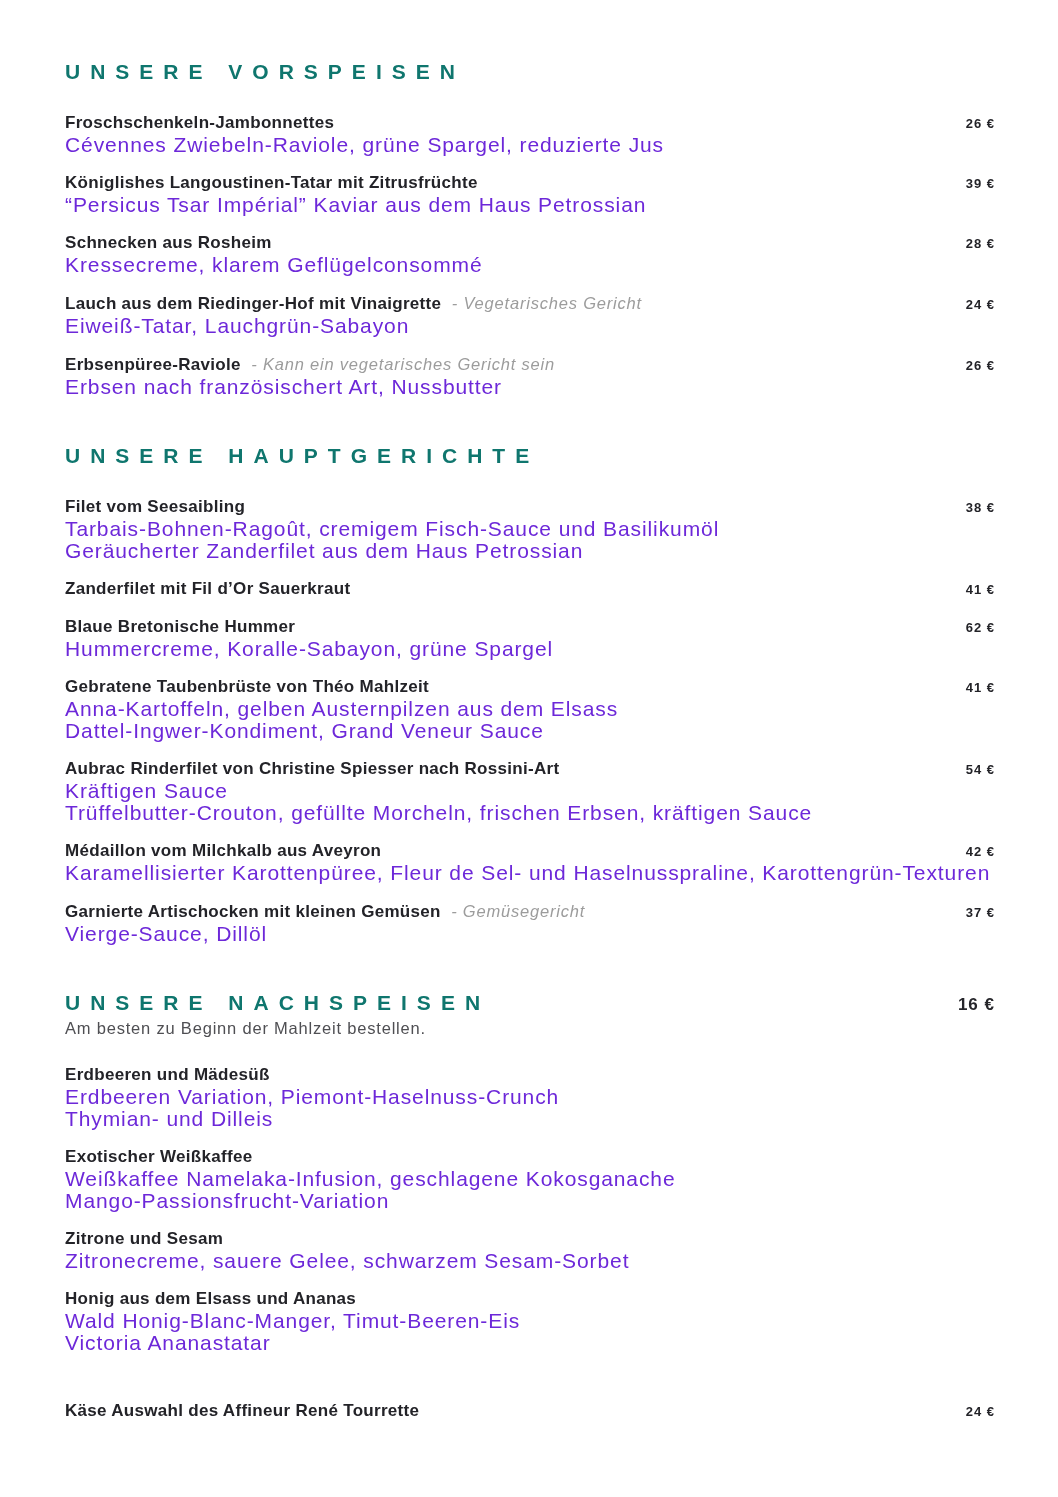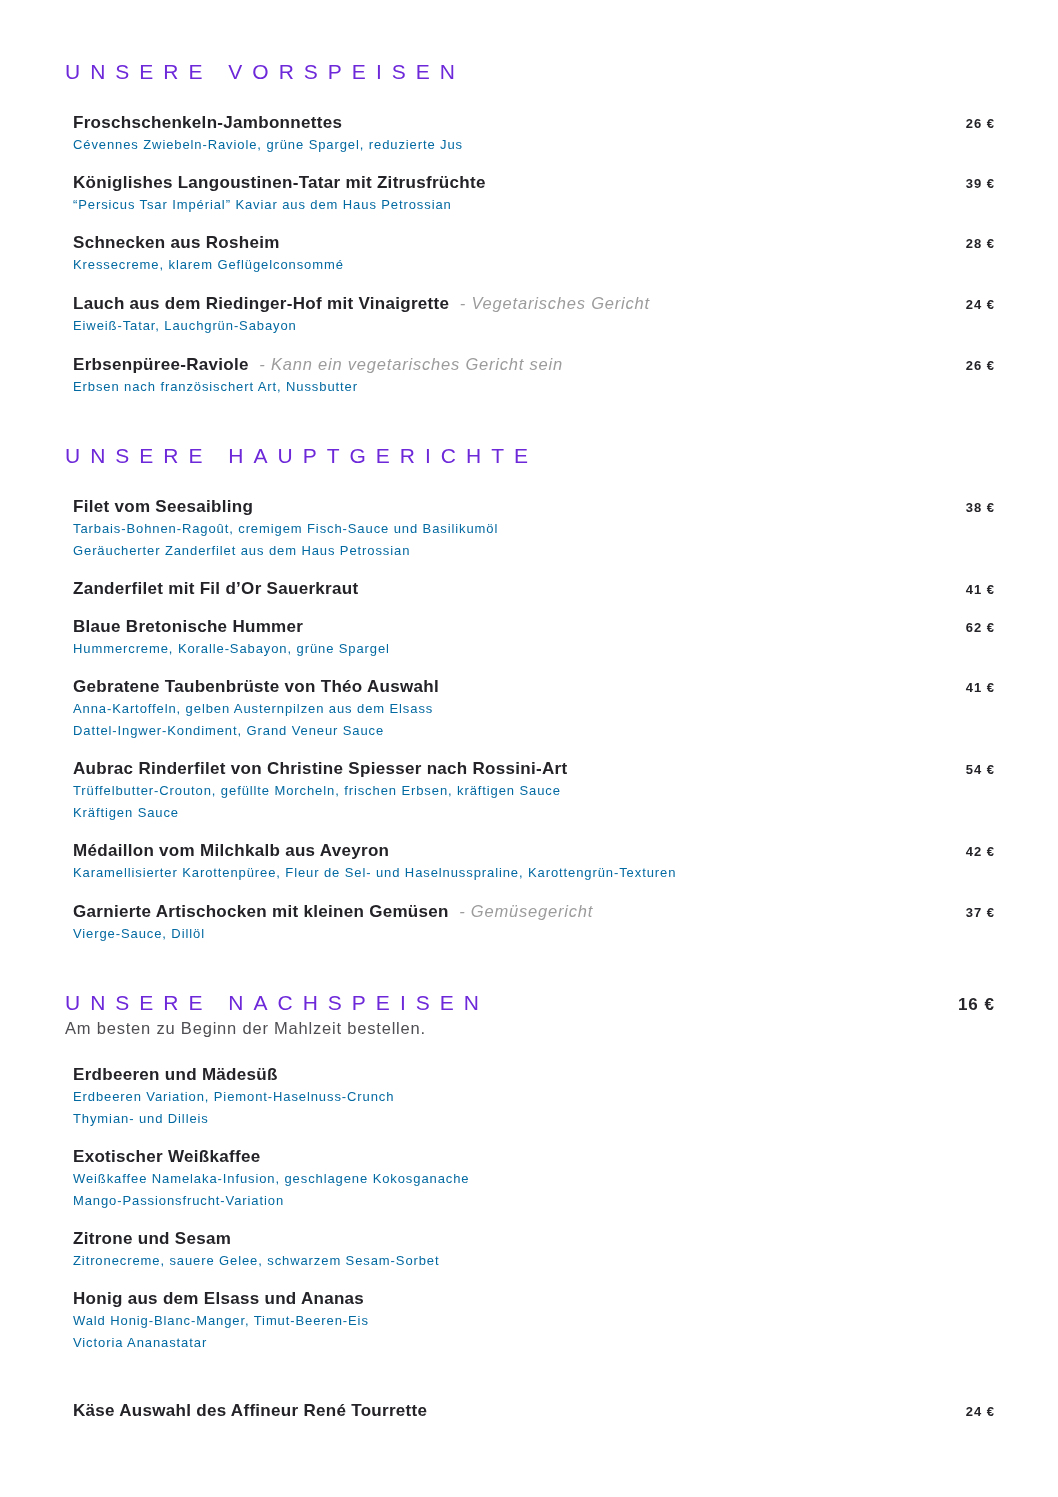--- a/index.html
+++ b/index.html
@@ -15,39 +15,39 @@
   .section { margin-top: 46px; }
   .section:first-child { margin-top: 0; }
   .section-header-row {
     display: flex;
     justify-content: space-between;
     align-items: baseline;
     margin-bottom: 28px;
   }
   .section-title {
     font-size: 21px;
-    font-weight: 400;
+    font-weight: 700;
     letter-spacing: 10px;
-    color: #6d28d9;
+    color: #0f766e;
     white-space: nowrap;
   }
   .section-price {
     font-size: 17px;
     font-weight: 700;
     letter-spacing: 1px;
     white-space: nowrap;
   }
   .section-subtitle {
     color: #4f4f53;
     font-size: 16.5px;
     letter-spacing: 0.8px;
     margin-top: -24px;
     margin-bottom: 26px;
   }
-  .menu-item { margin-bottom: 16px; margin-left: 8px; }
+  .menu-item { margin-bottom: 16px; }
   .item-name-row {
     display: flex;
     justify-content: space-between;
     align-items: baseline;
   }
   .item-name-left { line-height: 22px; }
   .item-name {
     font-size: 17px;
     font-weight: 700;
     letter-spacing: 0.3px;
@@ -63,23 +63,23 @@
   }
   .item-price {
     font-size: 13px;
     font-weight: 700;
     letter-spacing: 1px;
     white-space: nowrap;
     margin-left: 20px;
     color: #232328;
   }
   .desc-line {
-    font-size: 13px;
+    font-size: 21px;
     font-weight: 400;
-    color: #0369a1;
+    color: #6d28d9;
     letter-spacing: 0.9px;
     line-height: 22px;
   }
 </style>
 </head>
 <body>
 
 <div class="page">
   <div>
       <section class="section">
@@ -188,41 +188,41 @@
       </span>
       <span class="item-price">62 €</span>
     </div>
     <div>
               <div class="desc-line">Hummercreme, Koralle-Sabayon, grüne Spargel</div>
             </div>
   </div>
           <div class="menu-item">
     <div class="item-name-row">
       <span class="item-name-left">
-        <span class="item-name">Gebratene Taubenbrüste von Théo Auswahl</span>
+        <span class="item-name">Gebratene Taubenbrüste von Théo Mahlzeit</span>
         
       </span>
       <span class="item-price">41 €</span>
     </div>
     <div>
               <div class="desc-line">Anna-Kartoffeln, gelben Austernpilzen aus dem Elsass</div>
               <div class="desc-line">Dattel-Ingwer-Kondiment, Grand Veneur Sauce</div>
             </div>
   </div>
           <div class="menu-item">
     <div class="item-name-row">
       <span class="item-name-left">
         <span class="item-name">Aubrac Rinderfilet von Christine Spiesser nach Rossini-Art</span>
         
       </span>
       <span class="item-price">54 €</span>
     </div>
     <div>
+              <div class="desc-line">Kräftigen Sauce</div>
               <div class="desc-line">Trüffelbutter-Crouton, gefüllte Morcheln, frischen Erbsen, kräftigen Sauce</div>
-              <div class="desc-line">Kräftigen Sauce</div>
             </div>
   </div>
           <div class="menu-item">
     <div class="item-name-row">
       <span class="item-name-left">
         <span class="item-name">Médaillon vom Milchkalb aus Aveyron</span>
         
       </span>
       <span class="item-price">42 €</span>
     </div>

